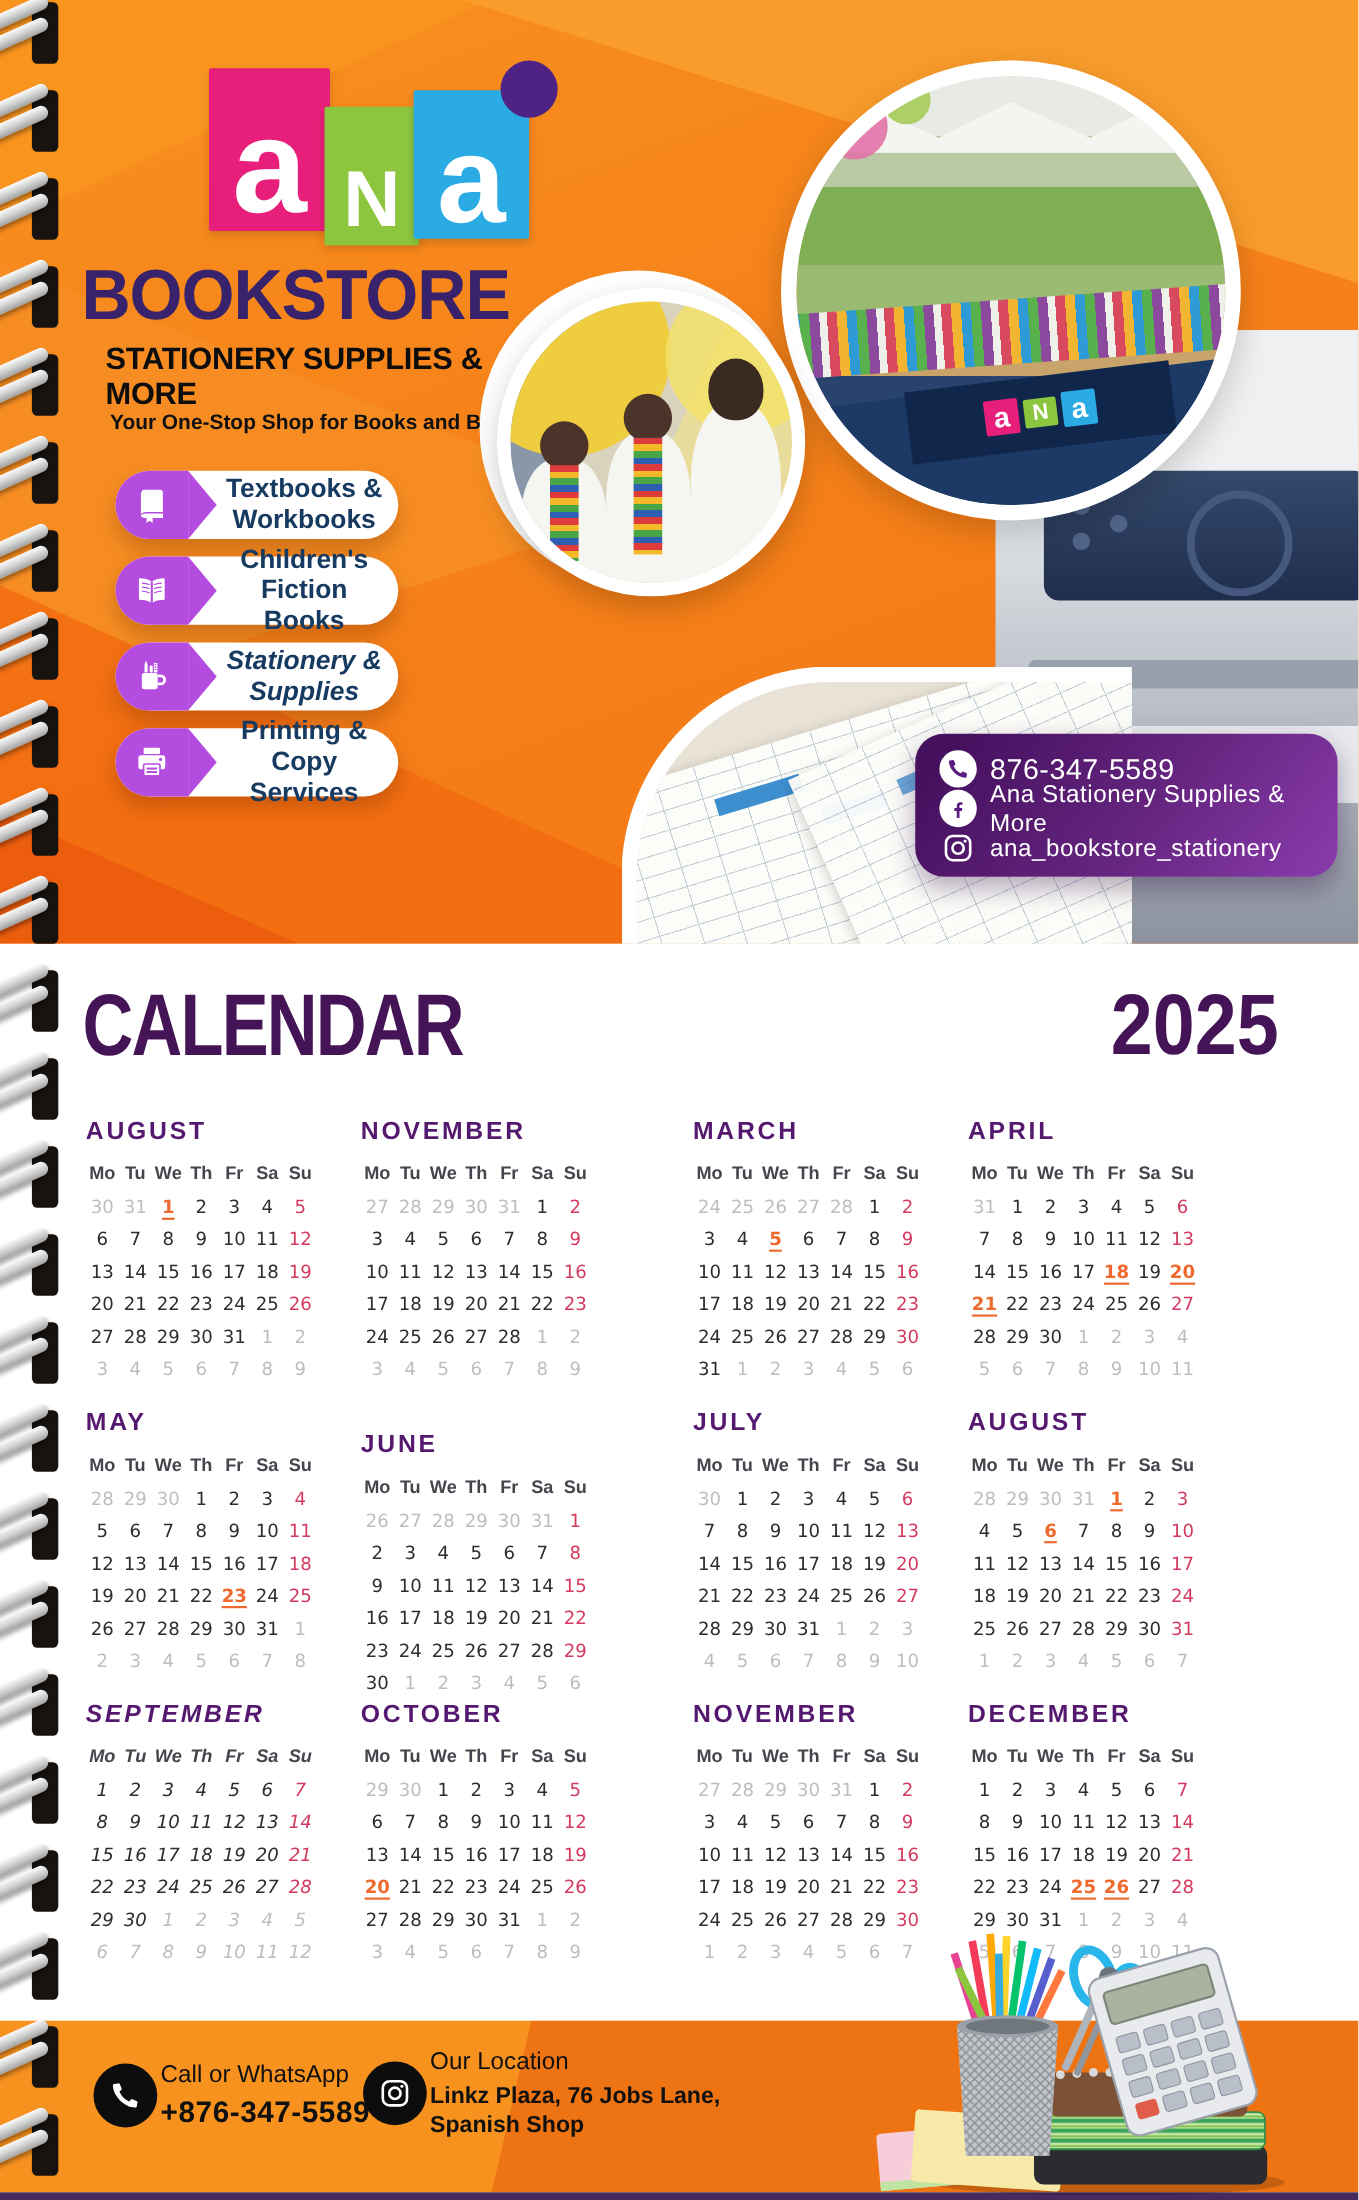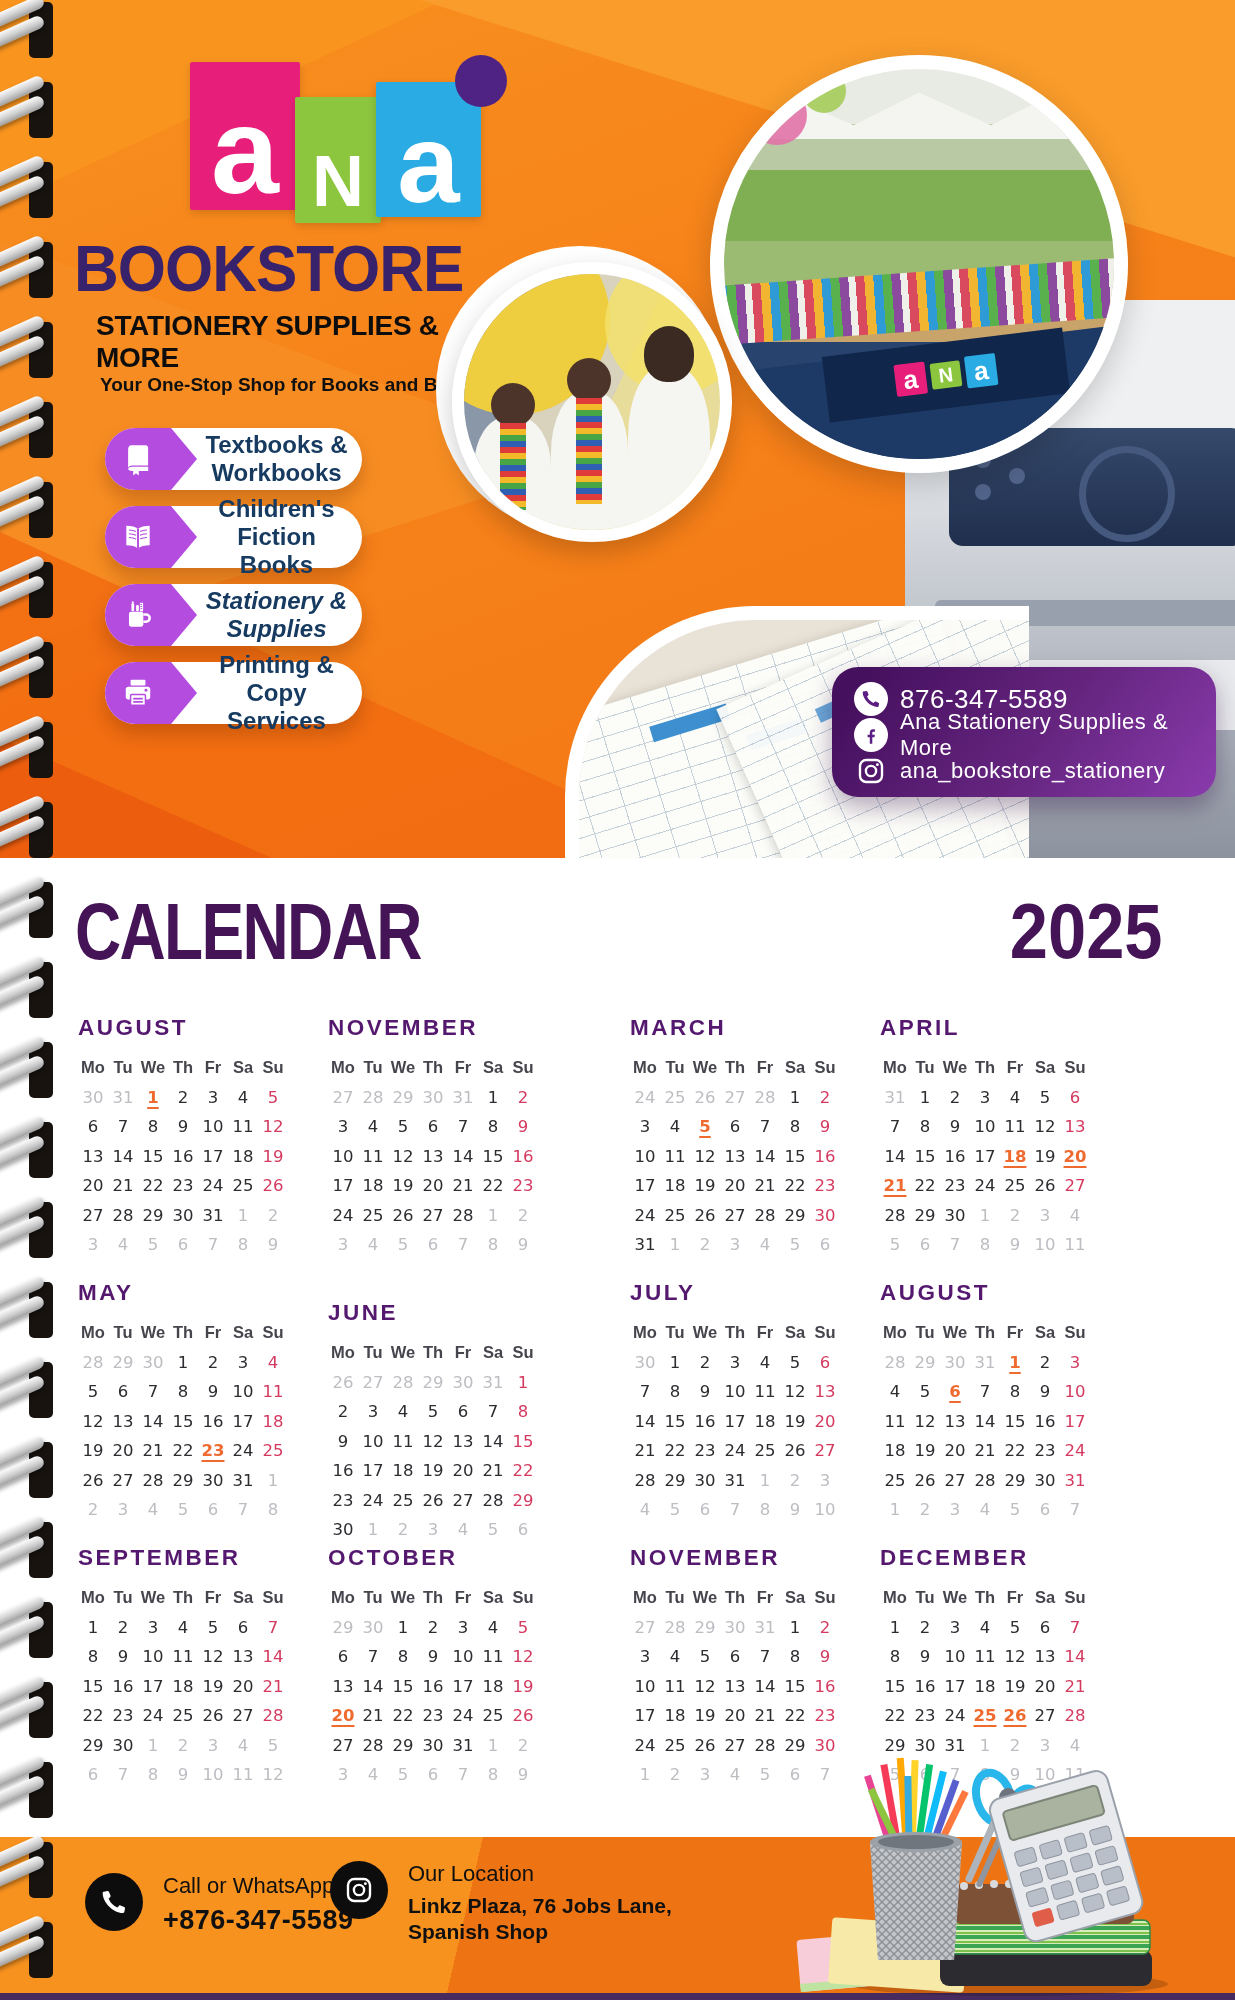--- a/index.html
+++ b/index.html
@@ -114,21 +114,21 @@
                font-size:16.5px;font-family:"DejaVu Sans","Liberation Sans",sans-serif}
   .wd{font-size:14.5px;font-weight:700;color:#45454d;font-family:"Liberation Sans",sans-serif !important}
   .c-d{color:#2d2d31}
   .c-o{color:#bdbdc2}
   .c-s{color:#d43a5f}
   .c-h{color:#ee6a2f;font-weight:700;text-decoration:underline;text-underline-offset:4px;text-decoration-thickness:2px}
 
   
   .footer{position:absolute;left:0;top:1837px;width:1235px;height:156px;overflow:hidden;
           background:linear-gradient(103deg,#f7921f 0 38%,#ee7413 38% 100%)}
-  .f-item{position:absolute;display:flex;gap:20px}
+  .f-item{position:absolute;display:flex;align-items:center;gap:3px}
   .f-circ{width:58px;height:58px;border-radius:50%;background:#0d0d0d;display:flex;align-items:center;justify-content:center;flex:0 0 58px}
   .f-circ svg{width:30px;height:30px}
   .f-line1{font-size:22px;color:#101010;margin-bottom:6px}
   .f-line2{font-size:27px;font-weight:800;color:#101010;letter-spacing:.5px}
   .f-addr{font-size:21px;font-weight:800;color:#101010;line-height:1.25}
   .bstrip{position:absolute;left:0;top:1993px;width:1235px;height:7px;background:#472b5f}
 
   .stationery{position:absolute;left:758px;top:1746px;width:420px;height:250px;z-index:12}
 
   
@@ -714,21 +714,21 @@
           <span class="c-s">31</span>
           <span class="c-o">1</span>
           <span class="c-o">2</span>
           <span class="c-o">3</span>
           <span class="c-o">4</span>
           <span class="c-o">5</span>
           <span class="c-o">6</span>
           <span class="c-o">7</span>
         </div>
       </div>
-      <div class="month" style="left: 78px; top: 687px;">
+      <div class="month" style="left: 78px; top: 687px; font-style: italic;">
         <div class="m-name">SEPTEMBER</div>
         <div class="m-grid">
           <span class="wd">Mo</span>
           <span class="wd">Tu</span>
           <span class="wd">We</span>
           <span class="wd">Th</span>
           <span class="wd">Fr</span>
           <span class="wd">Sa</span>
           <span class="wd">Su</span>
           <span class="c-d">1</span>

